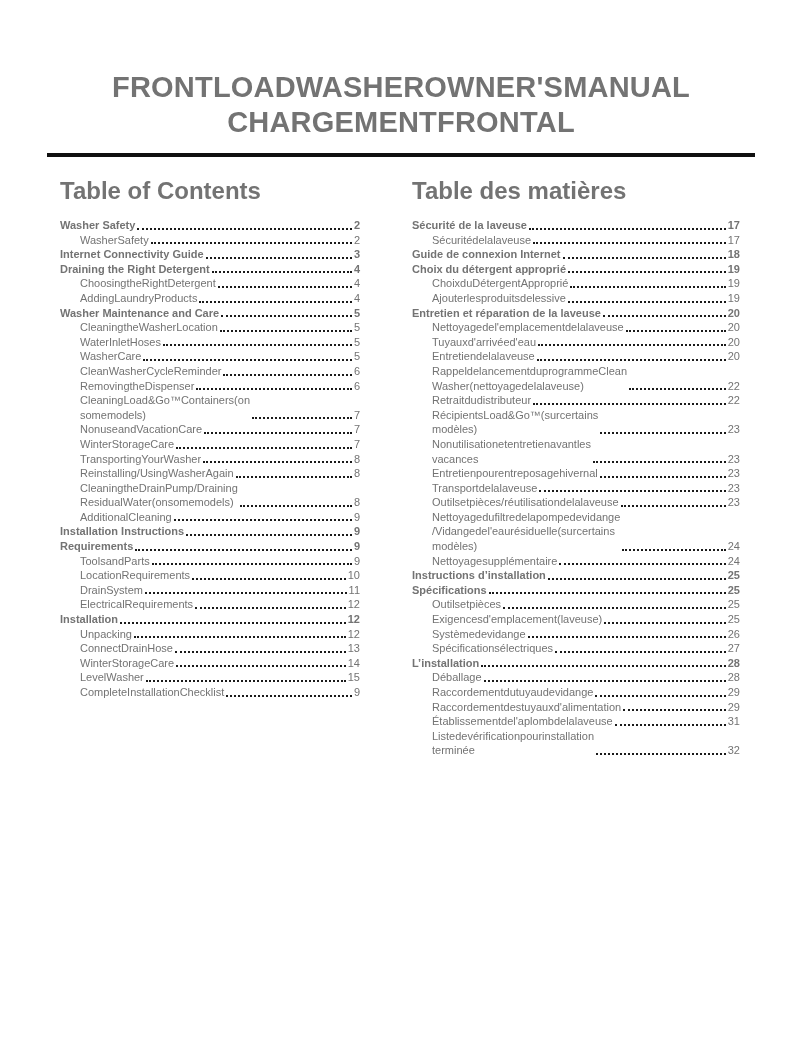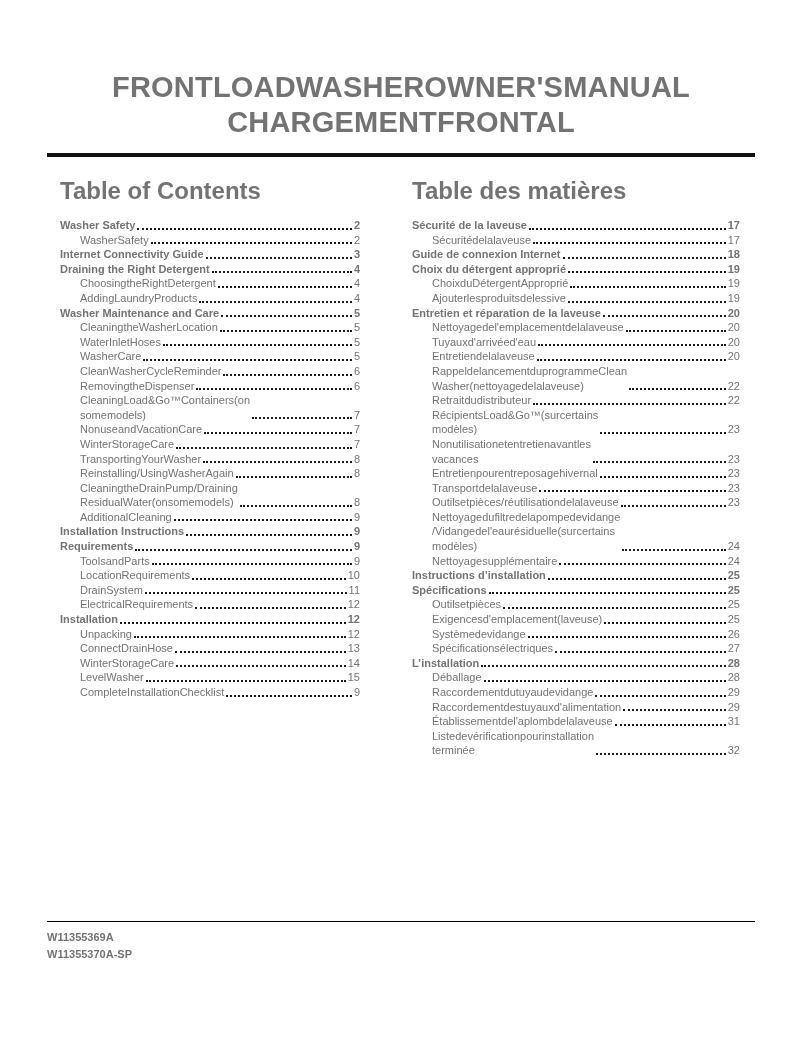--- a/index.html
+++ b/index.html
@@ -409,19 +409,14 @@
           <div class="toc-entry indent">
             <span class="toc-label">Listedevérificationpourinstallation
 terminée</span>
             <span class="toc-dots"></span>
             <span class="toc-page">32</span>
           </div>
         </div>
     </div>
   </div>
 
-  <div class="footer">
-    <div class="rule-thin"></div>
-    <div class="part-number">W11355369A</div>
-    <div class="part-number">W11355370A-SP</div>
-  </div>
 
 </div>
 
 </body></html>

